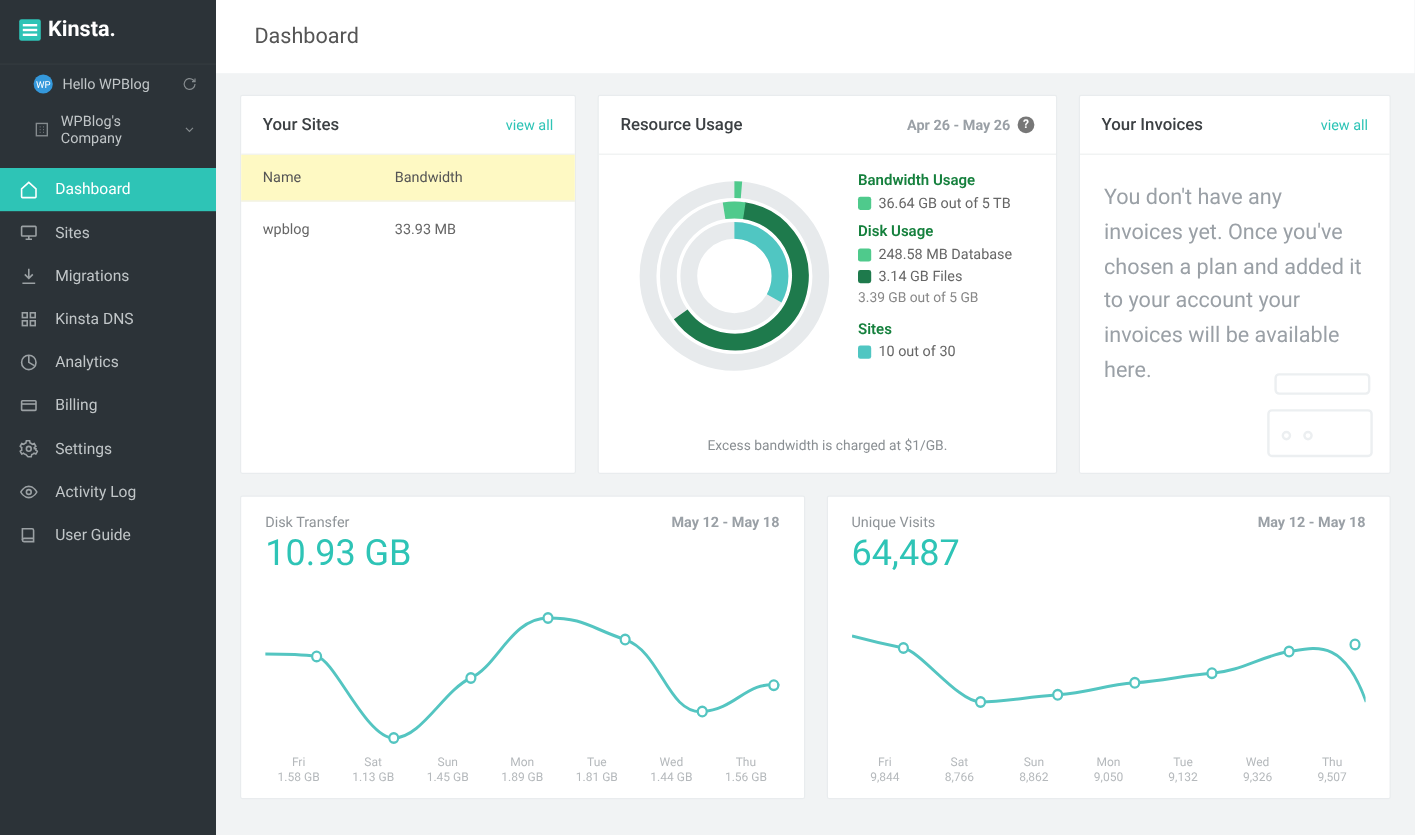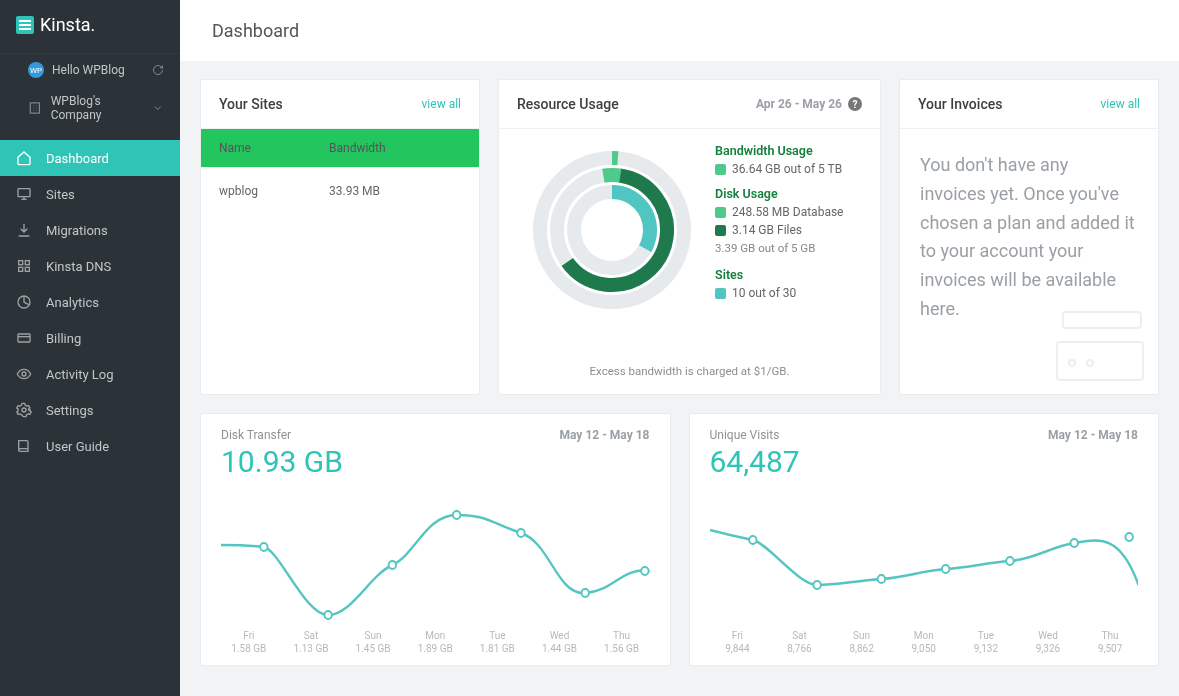--- a/index.html
+++ b/index.html
@@ -3,21 +3,21 @@
   <meta charset="utf-8">
   <style>
     * { box-sizing: border-box; margin: 0; padding: 0; }
     body { font-family: -apple-system, "Segoe UI", Roboto, sans-serif; background: #f1f3f4; color: #444; display: flex; width: 1179px; height: 696px; overflow: hidden; }
     .sidebar { width: 180px; background: #2c3338; color: #c1c6c8; display: flex; flex-direction: column; font-size: 13px; flex-shrink:0;}
     .logo { display: flex; align-items: center; padding: 14px 16px 18px; }
     .logo-mark { width: 18px; height: 18px; background: #2ec4b6; border-radius: 2px; margin-right: 6px; position: relative; }
     .logo-mark::before, .logo-mark::after { content:""; position:absolute; left:3px; right:3px; height:2px; background:#fff; }
     .logo-mark::before { top:4px; }
     .logo-mark::after { top:8px; box-shadow: 0 4px 0 #fff; }
-    .logo-text { color:#fff; font-size:18px; font-weight:400; }
+    .logo-text { color:#fff; font-size:18px; font-weight:700; }
     .user-rows { border-top:1px solid rgba(255,255,255,0.04); }
     .user-row { display:flex; align-items:center; padding:8px 16px; font-size:12px; color:#c1c6c8; cursor:pointer;margin-left:12px; }
     .avatar-circle { width:16px; height:16px; background:#3498db; border-radius:50%; margin-right:8px; font-size:8px; display:flex;align-items:center;justify-content:center;color:#fff;}
     .building-mini { width:14px; height:14px; margin-right:9px; opacity:.6; }
     .user-row .spacer { flex:1; }
     .mini-ic { width:12px; height:12px; opacity:.6; }
     .nav { margin-top:10px; }
     .nav-item { display:flex; align-items:center; padding:10px 16px; cursor:pointer; color:#c1c6c8; }
     .nav-item.active { background:#2ec4b6; color:#fff; }
     .nav-item .nav-ic { width:16px; height:16px; margin-right:14px; opacity:.75; }
@@ -25,21 +25,21 @@
     .main { flex:1; display:flex; flex-direction:column; overflow:hidden; }
     .topbar { background:#fff; padding:20px 32px; font-size:18px; color:#555; font-weight:400;}
     .content { flex:1; padding:18px 20px; overflow:auto; }
     .row { display:flex; gap:18px; }
     .card { background:#fff; border:1px solid #e9ecee; border-radius:2px; }
     .card-header { display:flex; align-items:center; justify-content:space-between; padding:16px 18px; border-bottom:1px solid #eef0f1; font-size:14px; color:#3c4043; font-weight:500;}
     .link { color:#2ec4b6; font-size:12px; font-weight:400; cursor:pointer; }
     .muted-range { color:#9aa0a6; font-size:12px; font-weight:700; display:flex; align-items:center; gap:6px;}
     .help-circle { width:14px;height:14px;border-radius:50%;background:#777;color:#fff;font-size:10px;display:flex;align-items:center;justify-content:center;}
     .sites-card { width:280px; height:316px;}
-    .sites-head-row { display:flex; padding:12px 18px; font-size:12px; color:#555; background:#22c55e; border-bottom:1px solid #eef0f1;}
+    .sites-head-row { display:flex; padding:12px 18px; font-size:12px; color:#555; background:#fef9c3; border-bottom:1px solid #eef0f1;}
     .sites-head-row > div:first-child { width:110px;}
     .sites-row { display:flex; padding:16px 18px; font-size:12px; color:#666;}
     .sites-row > div:first-child { width:110px;}
     .usage-card { flex:1; height:316px; display:flex; flex-direction:column;}
     .usage-body { flex:1; display:flex; align-items:flex-start; padding:10px 18px 0; }
     .donut-wrap { width:190px; display:flex; justify-content:center; padding-top:6px;}
     .legend { flex:1; padding:4px 0 0 8px; font-size:12px;}
     .legend h4 { font-size:12.5px; font-weight:600; color:#15803d; margin-bottom:4px;}
     .legend .lg-row { display:flex; align-items:center; margin-bottom:4px; color:#666;}
     .sw { width:11px;height:11px;border-radius:2px;margin-right:6px;}
@@ -135,31 +135,31 @@
     </div>
     <div class="nav-item">
       <svg class="nav-ic" viewBox="0 0 24 24" fill="none" stroke="currentColor" stroke-width="2">
           <rect x="3" y="6" width="18" height="12" rx="1"></rect>
           <path d="M3 10h18"></path>
         </svg>
       <span>Billing</span>
     </div>
     <div class="nav-item">
       <svg class="nav-ic" viewBox="0 0 24 24" fill="none" stroke="currentColor" stroke-width="2">
+          <circle cx="12" cy="12" r="3"></circle>
+          <path d="M19 12a7 7 0 00-.2-1.6l2-1.5-2-3.4-2.3.9a7 7 0 00-2.8-1.6L13 2h-4l-.7 2.8a7 7 0 00-2.8 1.6l-2.3-.9-2 3.4 2 1.5A7 7 0 003 12c0 .5.1 1 .2 1.6l-2 1.5 2 3.4 2.3-.9a7 7 0 002.8 1.6L11 22h4l.7-2.8a7 7 0 002.8-1.6l2.3.9 2-3.4-2-1.5c.1-.6.2-1.1.2-1.6z"></path>
+        </svg>
+      <span>Settings</span>
+    </div>
+    <div class="nav-item">
+      <svg class="nav-ic" viewBox="0 0 24 24" fill="none" stroke="currentColor" stroke-width="2">
           <path d="M2 12s3.5-7 10-7 10 7 10 7-3.5 7-10 7S2 12 2 12z"></path>
           <circle cx="12" cy="12" r="3"></circle>
         </svg>
       <span>Activity Log</span>
-    </div>
-    <div class="nav-item">
-      <svg class="nav-ic" viewBox="0 0 24 24" fill="none" stroke="currentColor" stroke-width="2">
-          <circle cx="12" cy="12" r="3"></circle>
-          <path d="M19 12a7 7 0 00-.2-1.6l2-1.5-2-3.4-2.3.9a7 7 0 00-2.8-1.6L13 2h-4l-.7 2.8a7 7 0 00-2.8 1.6l-2.3-.9-2 3.4 2 1.5A7 7 0 003 12c0 .5.1 1 .2 1.6l-2 1.5 2 3.4 2.3-.9a7 7 0 002.8 1.6L11 22h4l.7-2.8a7 7 0 002.8-1.6l2.3.9 2-3.4-2-1.5c.1-.6.2-1.1.2-1.6z"></path>
-        </svg>
-      <span>Settings</span>
     </div>
     <div class="nav-item">
       <svg class="nav-ic" viewBox="0 0 24 24" fill="none" stroke="currentColor" stroke-width="2">
           <path d="M4 4h12a2 2 0 012 2v14H6a2 2 0 01-2-2z"></path>
           <path d="M4 18a2 2 0 012-2h12"></path>
         </svg>
       <span>User Guide</span>
     </div>
   </div>
 </div>

